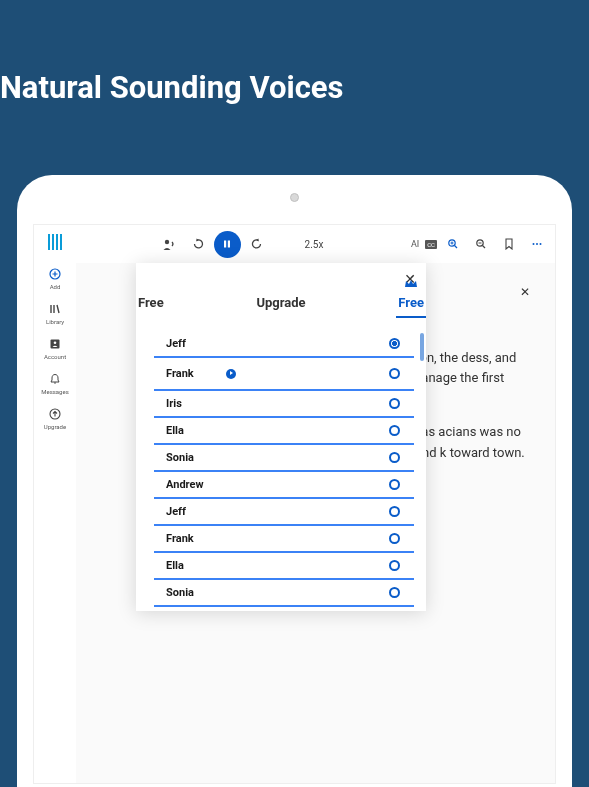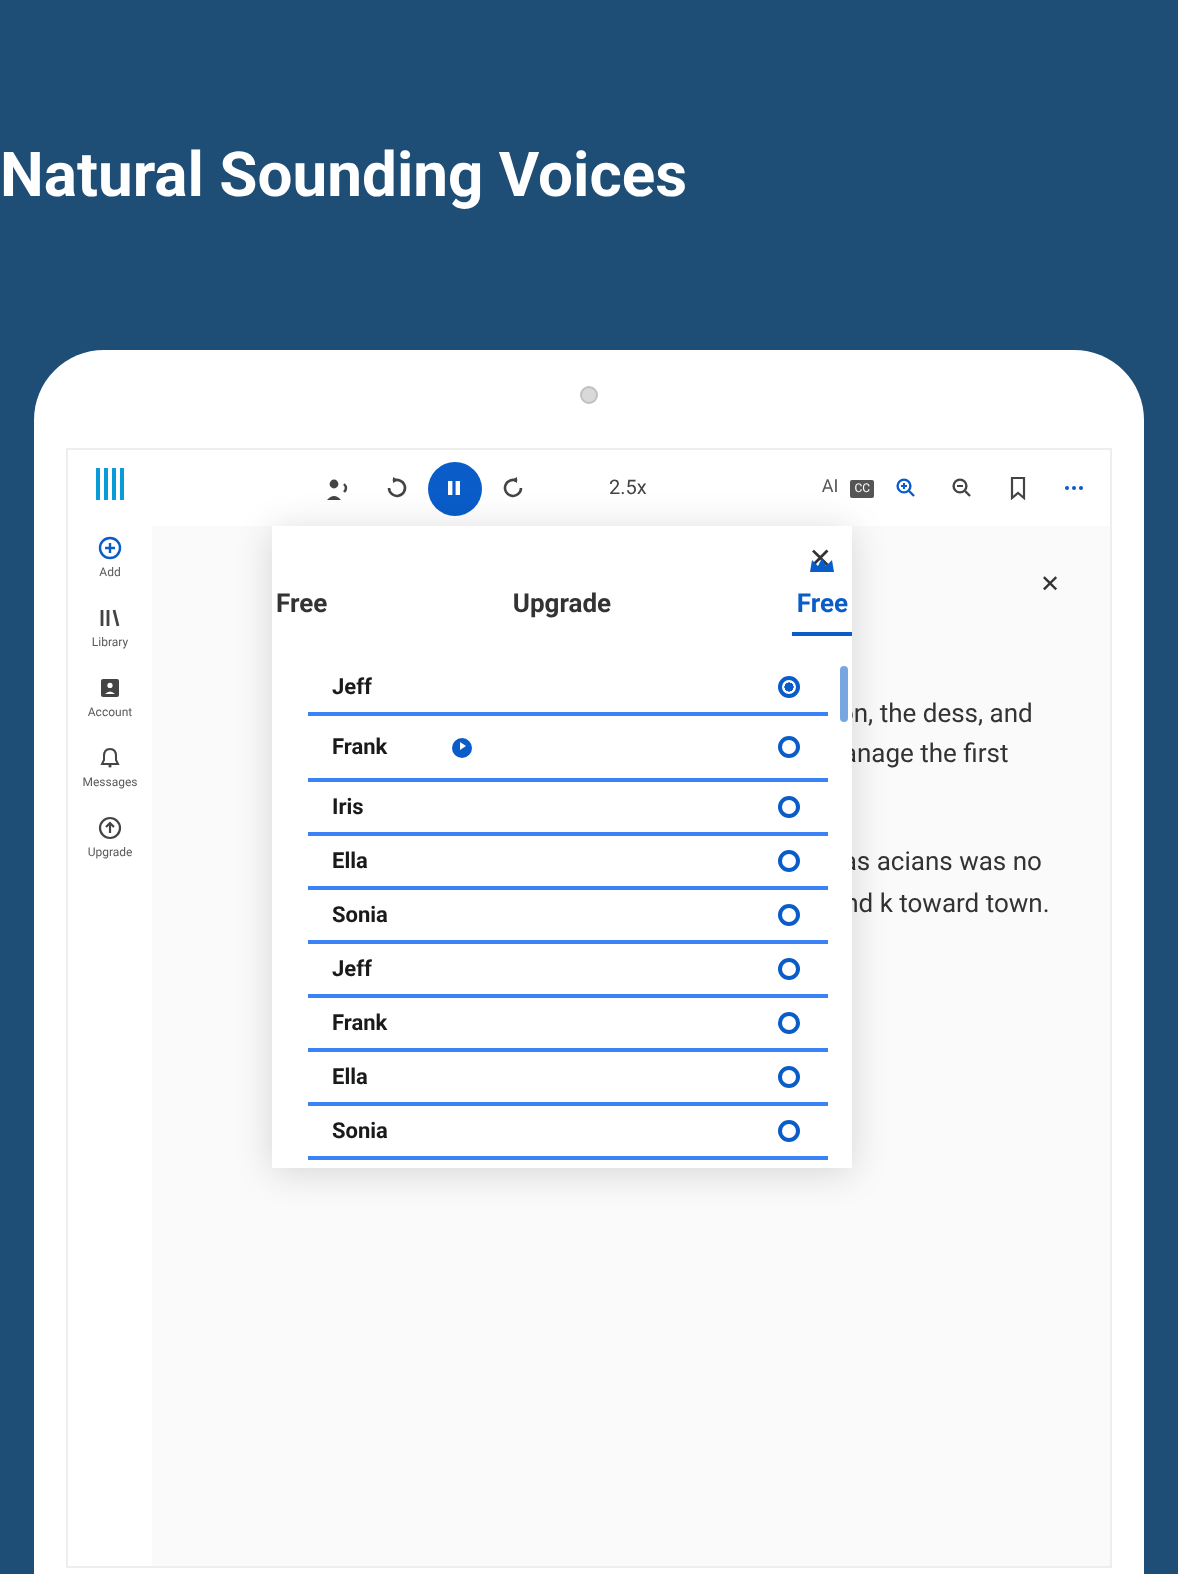--- a/index.html
+++ b/index.html
@@ -223,20 +223,26 @@
                     <span class="radio"></span>
                   </div>
                   <div class="voice-row">
                     <div class="voice-mid">
                       <span class="voice-name">Sonia</span>
                     </div>
                     <span class="radio"></span>
                   </div>
                   <div class="voice-row">
                     <div class="voice-mid">
+                      <span class="voice-name">Andrew</span>
+                    </div>
+                    <span class="radio"></span>
+                  </div>
+                  <div class="voice-row">
+                    <div class="voice-mid">
                       <span class="voice-name">Jeff</span>
                     </div>
                     <span class="radio"></span>
                   </div>
                   <div class="voice-row">
                     <div class="voice-mid">
                       <span class="voice-name">Frank</span>
                     </div>
                     <span class="radio"></span>
                   </div>

